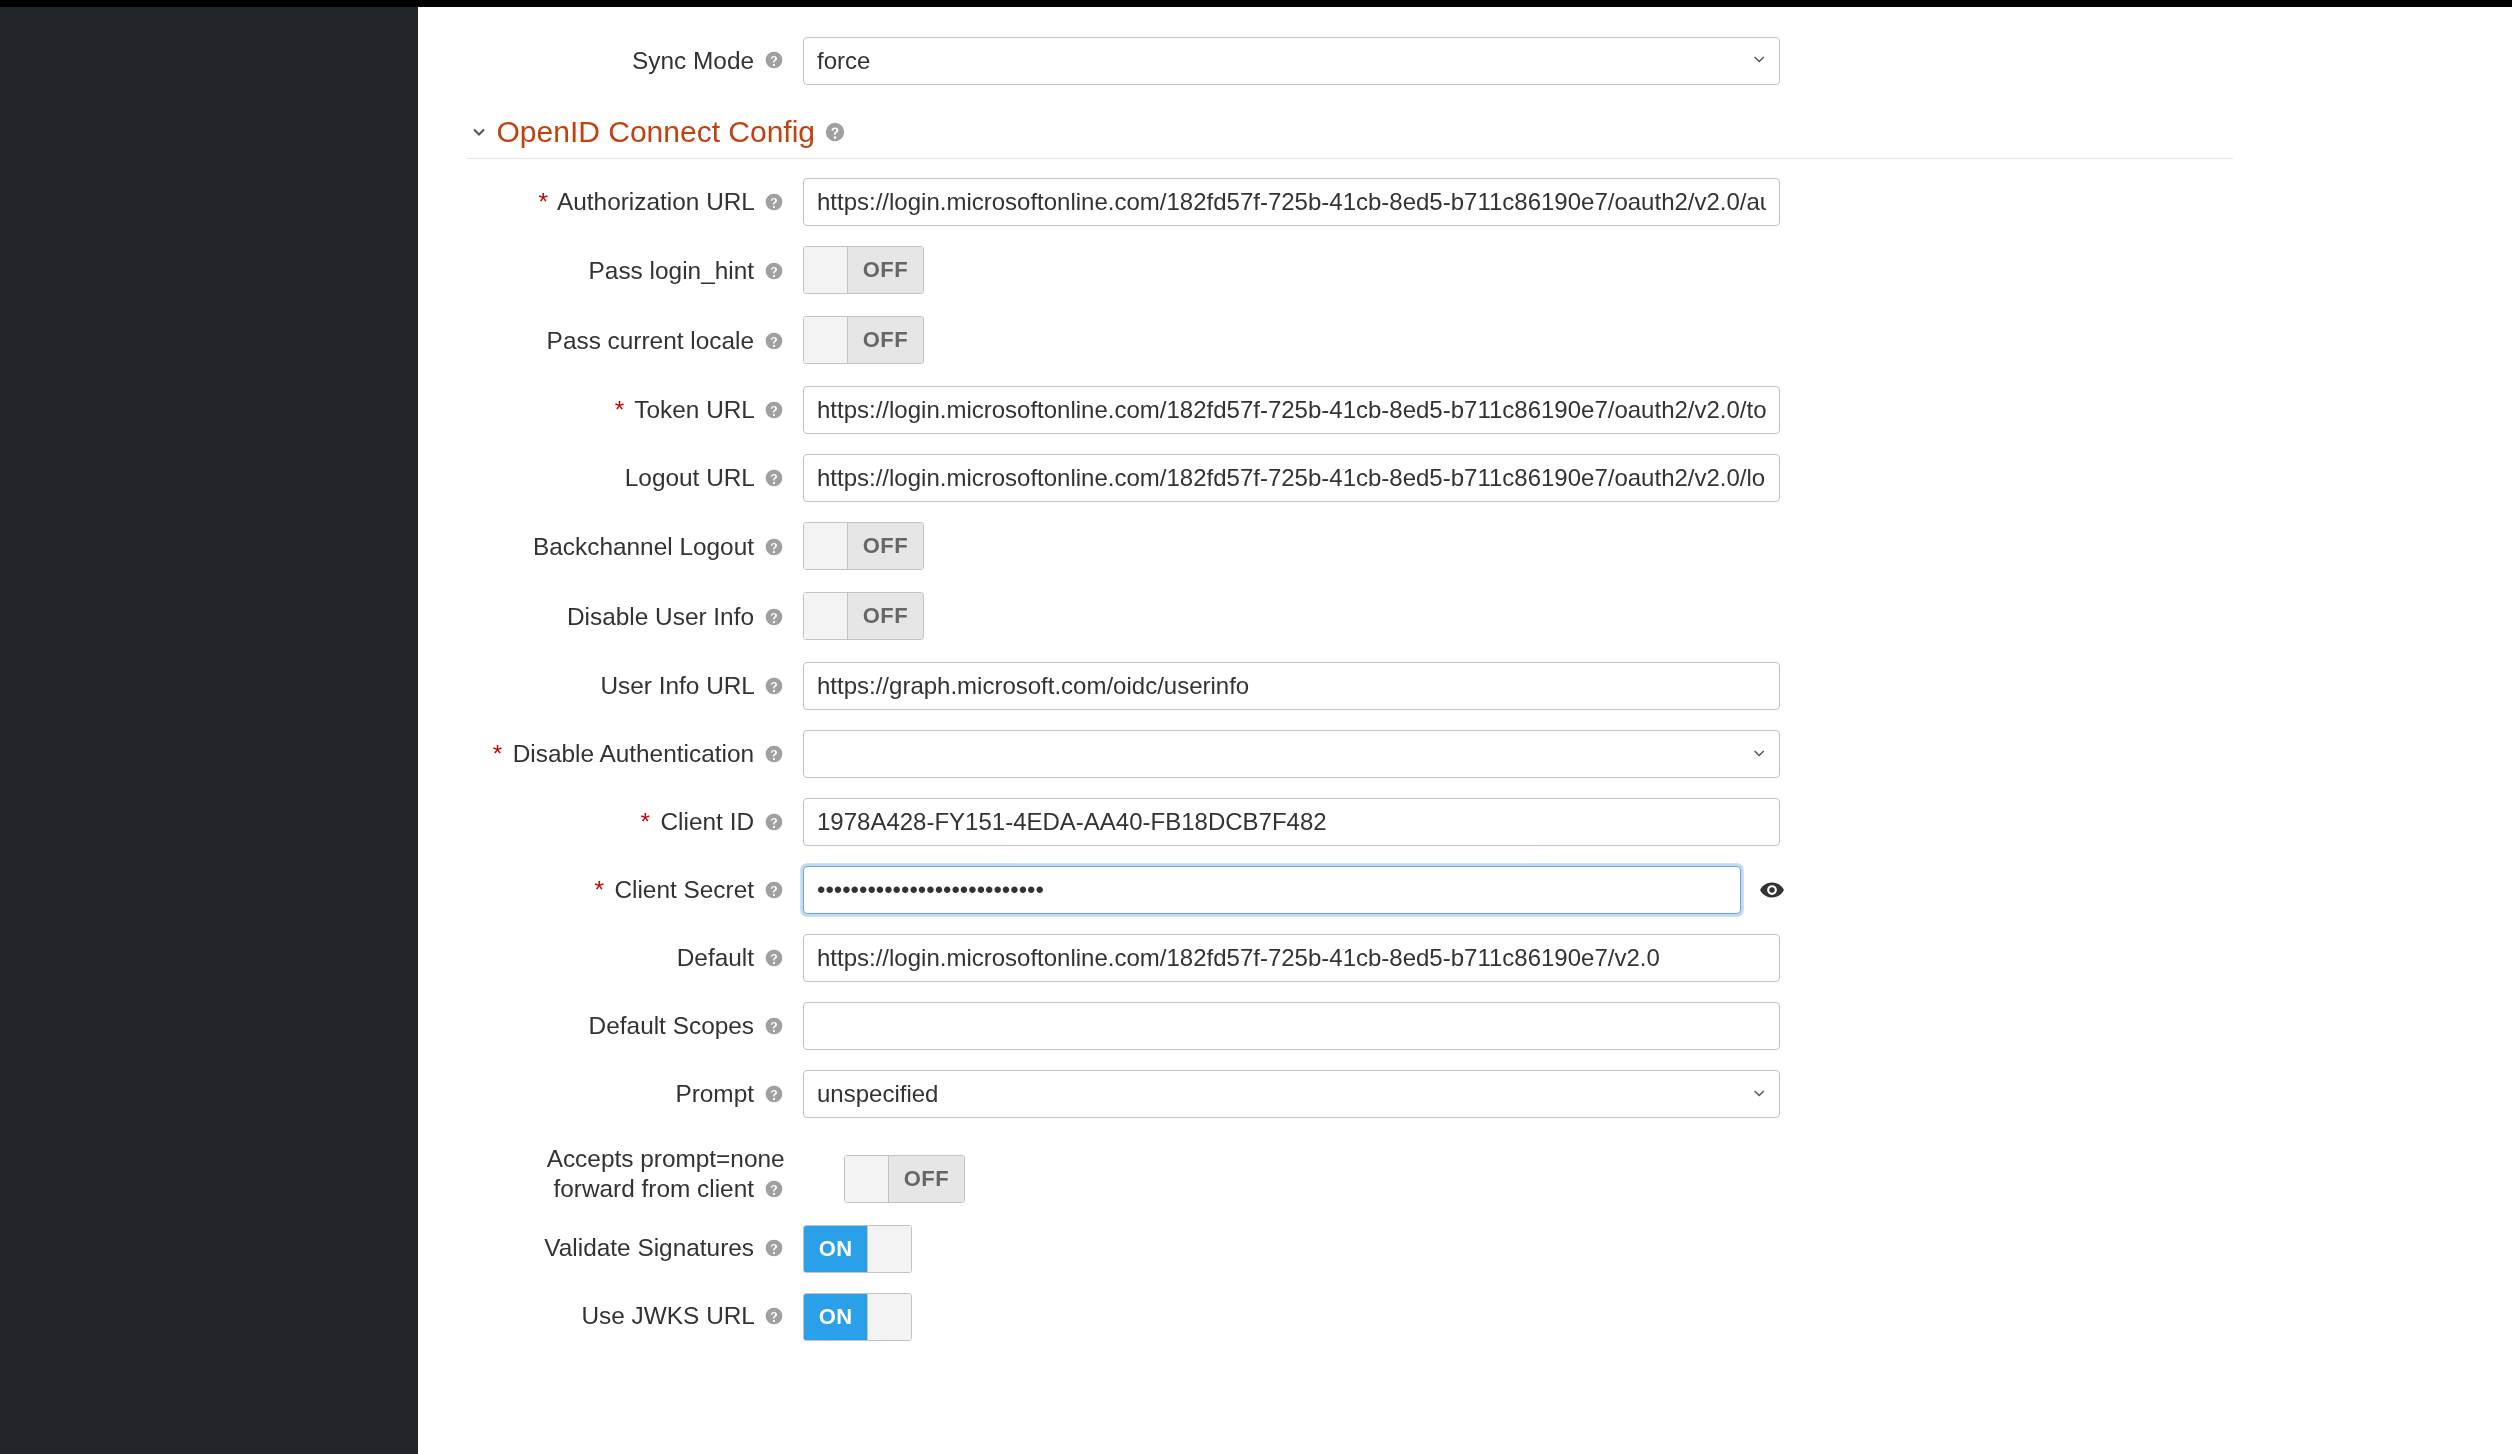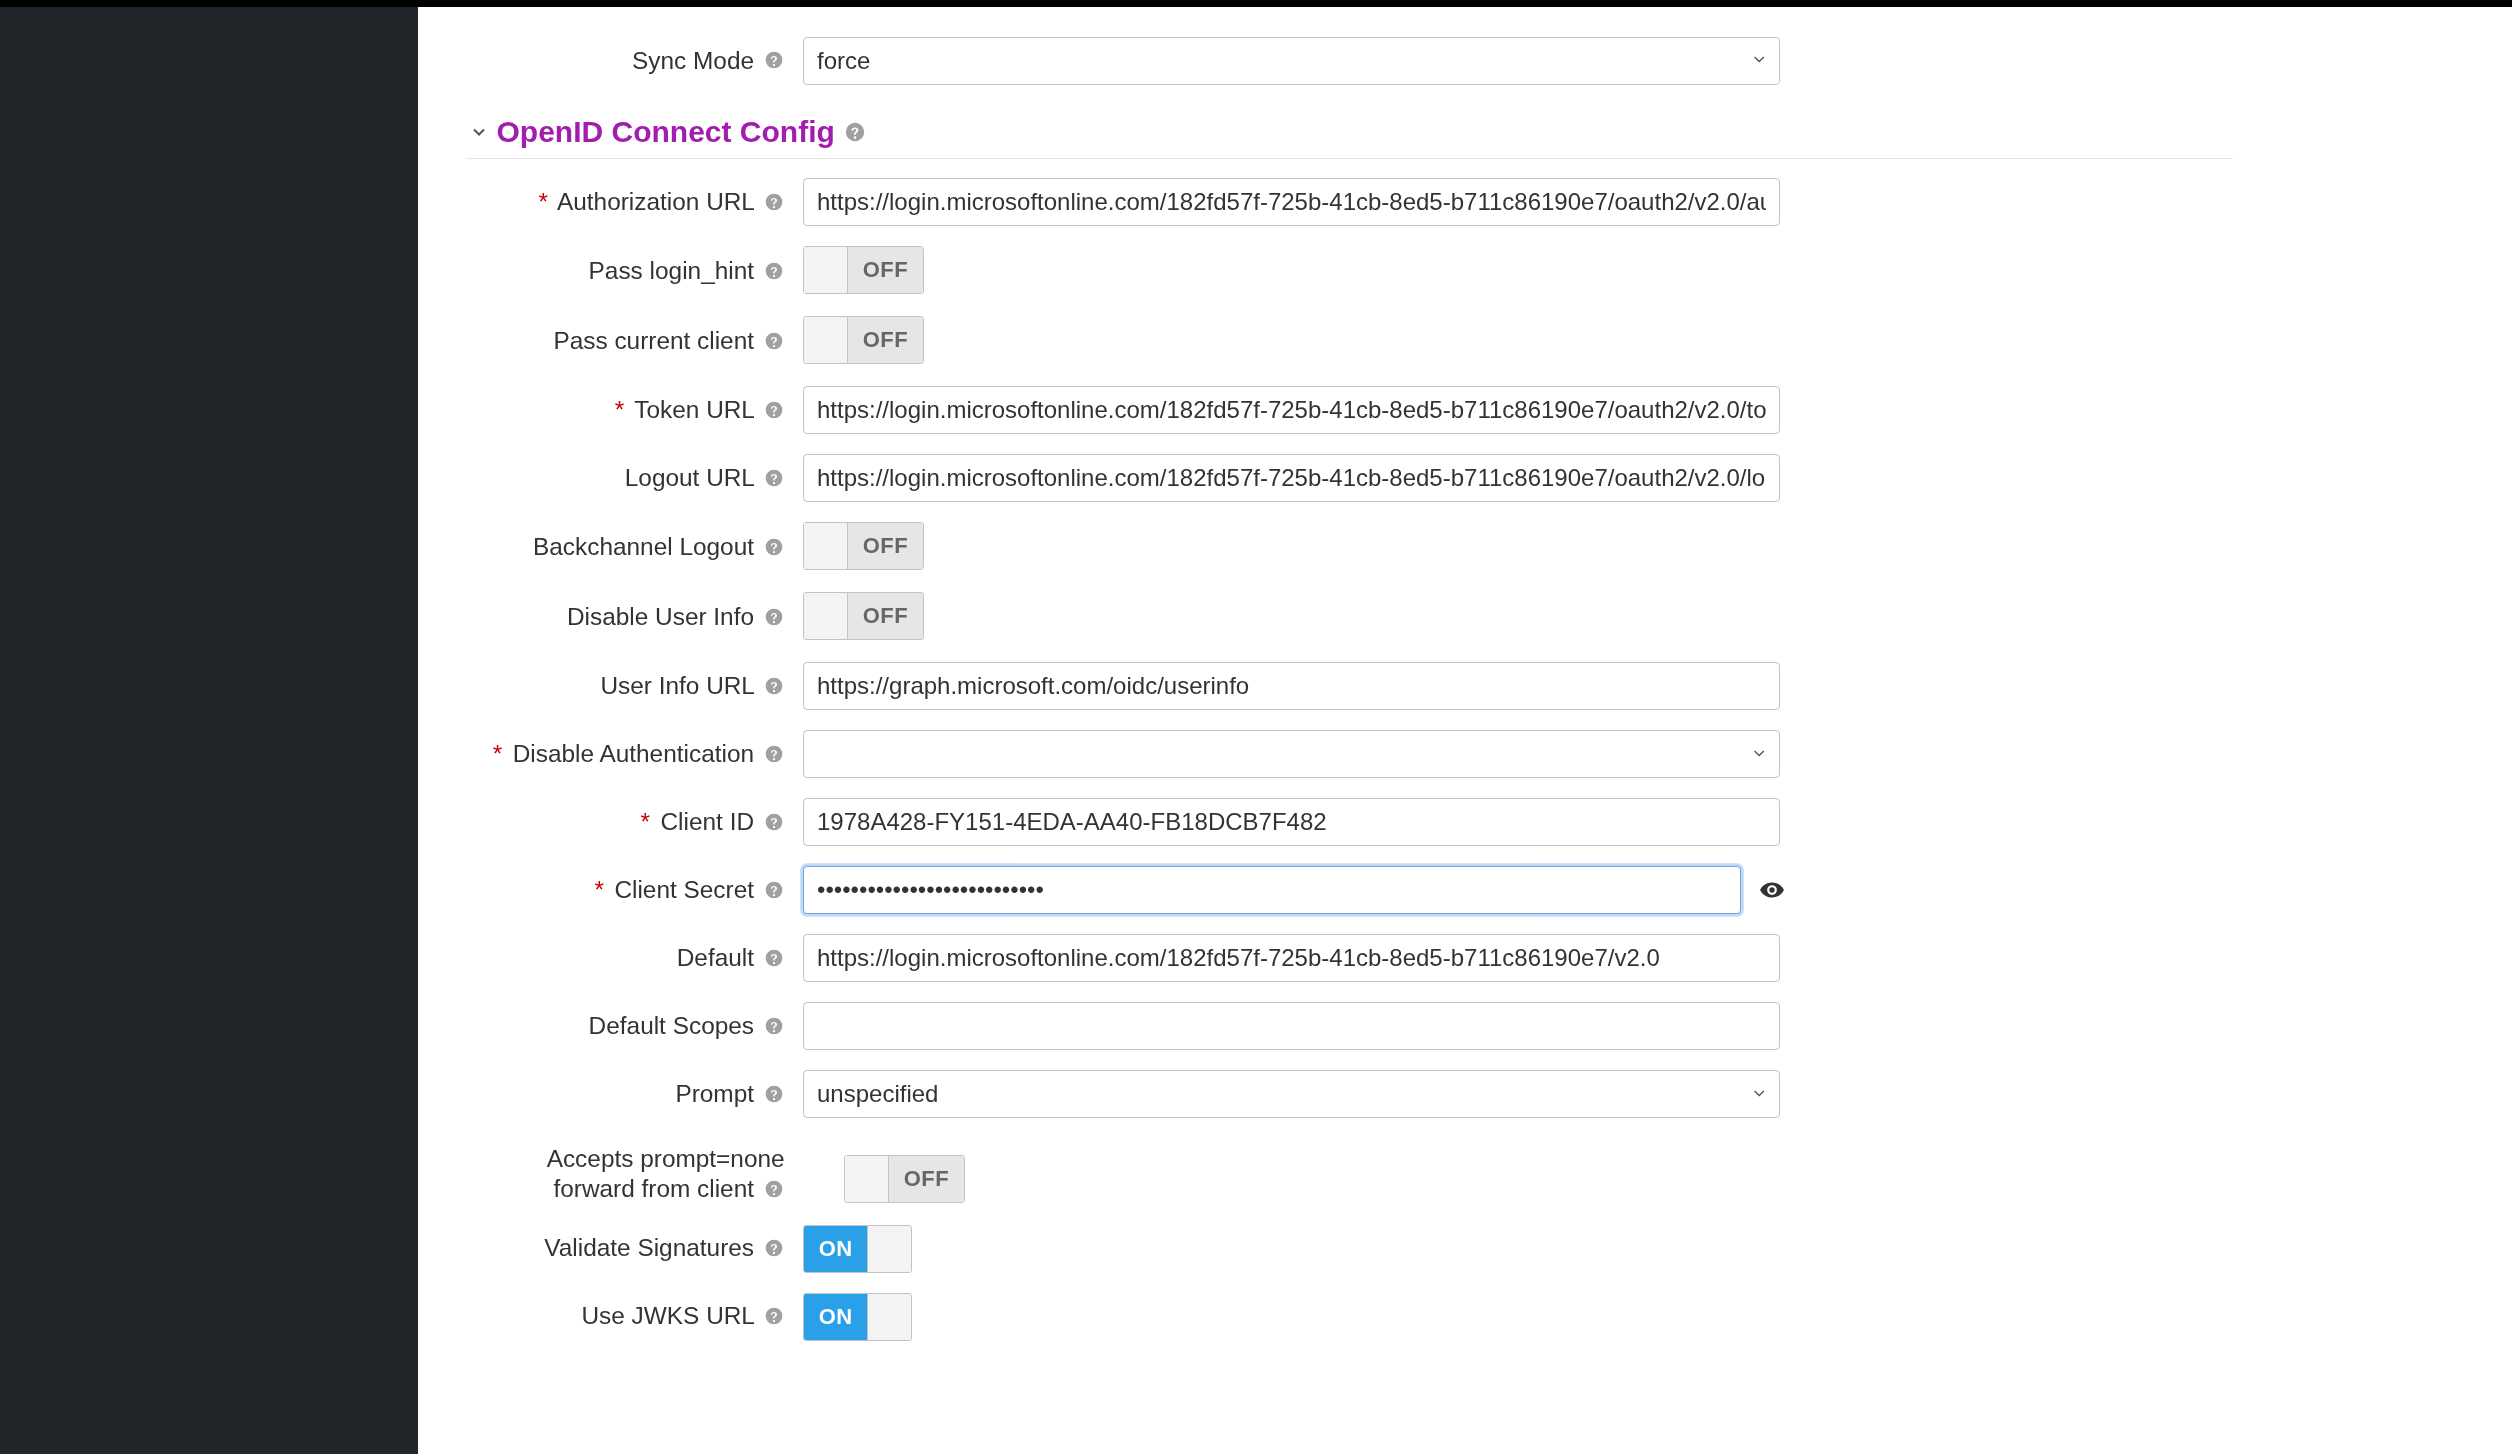--- a/index.html
+++ b/index.html
@@ -87,22 +87,22 @@
     padding-bottom: 9.2px;
     width: 1766px;
   }
   .section-header .chev {
     width: 24px; height: 24px; margin-right: 5.5px;
     display: inline-flex; align-items: center; justify-content: center;
   }
   .section-header .chev svg { width: 20px; height: 20px; stroke: #555; fill: none; stroke-width: 2.5; }
   .section-header .title {
     font-size: 30px;
-    color: #a21caf;
-    font-weight: 700;
+    color: #c2410c;
+    font-weight: 400;
   }
   .section-header .help { margin-left: 9.2px; }
   .section-header .help svg { width: 26px; height: 26px; }
 
   input[type="text"],
   input[type="password"],
   .select {
     width: 977px;
     height: 48px;
     border: 0.9px solid #c3c3c3;
@@ -268,21 +268,21 @@
         <div class="ctrl-col">
           <div class="toggle off">
             <div class="knob"></div>
             <div class="lbl">OFF</div>
           </div>
         </div>
       </div>
 
       <div class="row">
         <div class="label-col">
-          <span>Pass current client</span>
+          <span>Pass current locale</span>
           <span class="help">
             <svg viewBox="0 0 24 24">
                 <path d="M12 2a10 10 0 1 0 .001 20.001A10 10 0 0 0 12 2zm0 17.5a1.4 1.4 0 1 1 0-2.8 1.4 1.4 0 0 1 0 2.8zm1.5-6.3c-.6.4-.8.7-.8 1.3v.4h-1.8v-.5c0-1.2.5-1.9 1.3-2.5.7-.5 1.2-.9 1.2-1.7 0-.8-.6-1.4-1.6-1.4-1 0-1.7.6-1.8 1.7H8.2c.1-2 1.5-3.4 3.8-3.4 2.2 0 3.6 1.2 3.6 3 0 1.2-.6 2-1.6 2.6z"></path>
               </svg>
           </span>
         </div>
         <div class="ctrl-col">
           <div class="toggle off">
             <div class="knob"></div>
             <div class="lbl">OFF</div>

